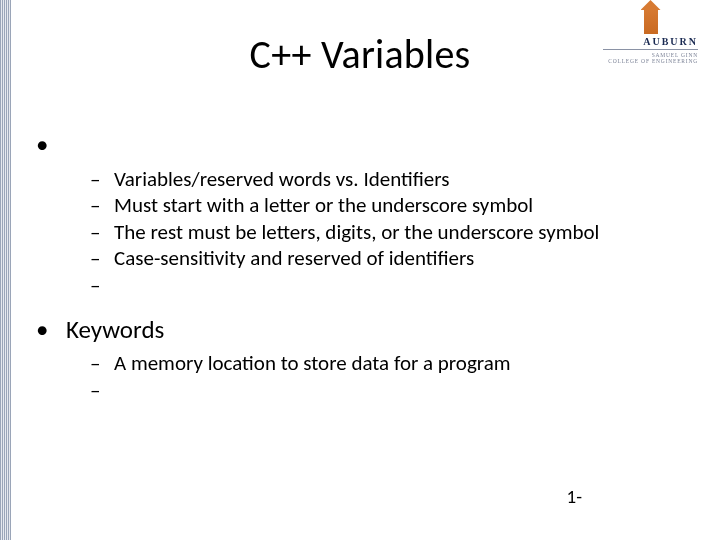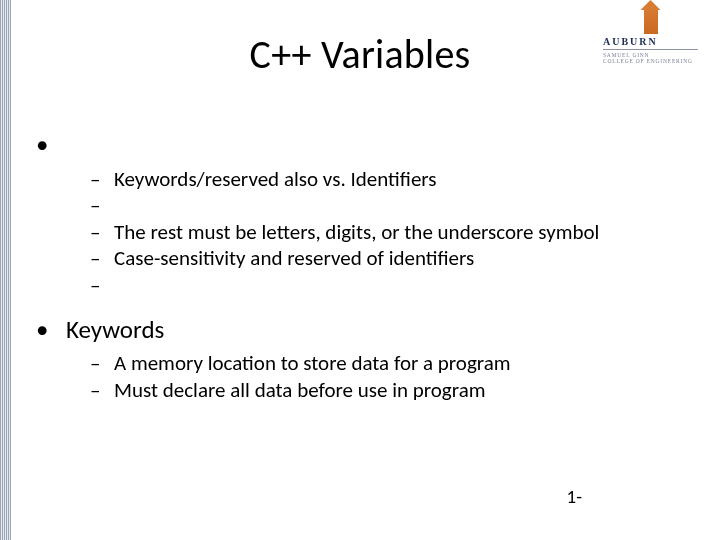--- a/index.html
+++ b/index.html
@@ -39,21 +39,21 @@
     text-align: center;
     font-size: 40px;
     font-weight: 400;
     letter-spacing: 0.2px;
   }
   .logo {
     position: absolute;
     right: 22px;
     top: 8px;
     width: 95px;
-    text-align: left;
+    text-align: right;
   }
   .logo-tower {
     width: 14px;
     height: 26px;
     margin: 0 auto 2px;
     background: linear-gradient(#d77a32, #c96a22);
     position: relative;
   }
   .logo-tower::before {
     content: "";
@@ -149,24 +149,25 @@
 
   <div class="body">
     <ul class="top">
       <li>
         <div class="row">
           <span class="b">•</span>
         </div>
         <ul class="sub">
           <li>
               <span class="d">–</span>
-              <span>Keywords/reserved also vs. Identifiers</span>
-            </li>
-          <li>
-              <span class="d">–</span>
+              <span>Variables/reserved words vs. Identifiers</span>
+            </li>
+          <li>
+              <span class="d">–</span>
+              <span>Must start with a letter or the underscore symbol</span>
             </li>
           <li>
               <span class="d">–</span>
               <span>The rest must be letters, digits, or the underscore symbol</span>
             </li>
           <li>
               <span class="d">–</span>
               <span>Case-sensitivity and reserved of identifiers</span>
             </li>
           <li>
@@ -179,21 +180,20 @@
           <span class="b">•</span>
           <span>Keywords</span>
         </div>
         <ul class="sub">
           <li>
               <span class="d">–</span>
               <span>A memory location to store data for a program</span>
             </li>
           <li>
               <span class="d">–</span>
-              <span>Must declare all data before use in program</span>
             </li>
         </ul>
       </li>
     </ul>
   </div>
 
   <div class="pager">1-</div>
 
 </div>
 

